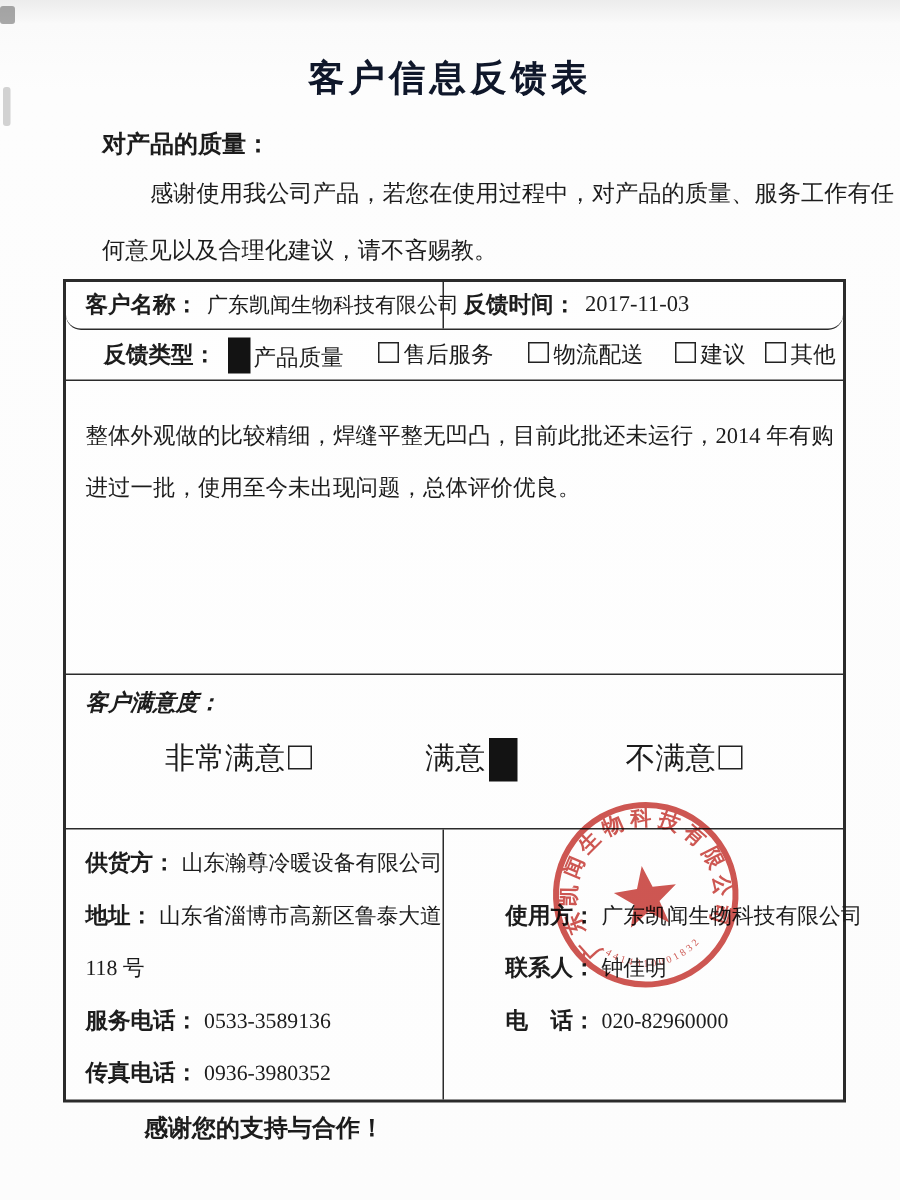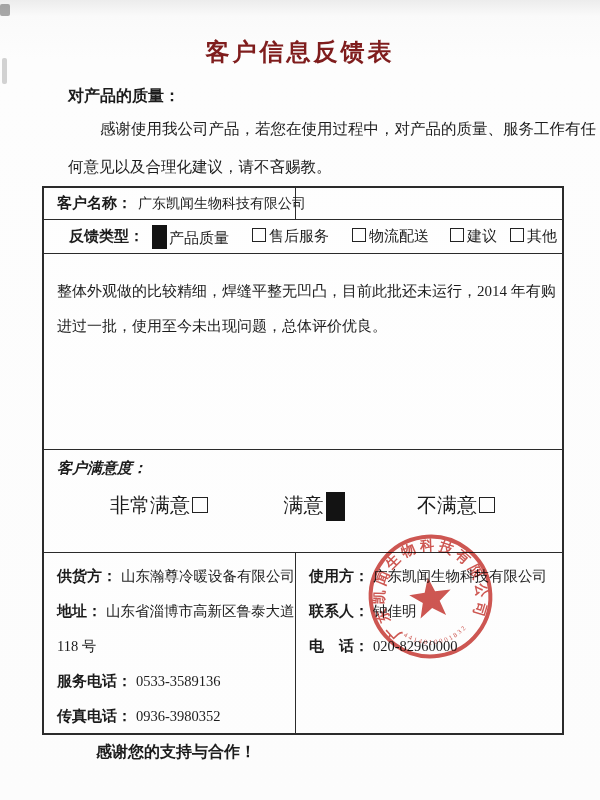--- a/index.html
+++ b/index.html
@@ -6,37 +6,37 @@
   body{
     width:600px;height:800px;position:relative;overflow:hidden;
     background:linear-gradient(180deg,#ececec 0px,#fafafa 16px,#fdfdfd 60px,#fcfcfc 100%);
     font-family:"Liberation Serif","DejaVu Serif",serif;
     color:#1c1c1c;
     -webkit-font-smoothing:antialiased;
   }
   .abs{position:absolute;}
   .title{
     top:36px;left:0;width:600px;text-align:center;
-    font-size:24px;font-weight:700;letter-spacing:3px;color:#7f1d1d;
+    font-size:24px;font-weight:700;letter-spacing:3px;color:#0f172a;
   }
   .salutation{top:86px;left:68px;font-size:16px;font-weight:600;}
   .intro1{top:119px;left:100px;font-size:15.5px;}
   .intro2{top:157px;left:68px;font-size:15.5px;}
   .closing{top:742px;left:96px;font-size:16px;font-weight:600;}
 
   .form-table{
     top:186px;left:42px;width:518px;border:2px solid #2b2b2b;background:rgba(255,255,255,.35);
   }
   .trow{display:flex;align-items:center;border-bottom:1.5px solid #2b2b2b;box-sizing:border-box;}
   .trow:last-child{border-bottom:none;}
-  .r1{height:32px;}
+  .r1{height:32px;border-radius:10px;}
   .r2{height:34px;padding-left:12px;}
   .r3{height:196px;display:block;padding:8px 13px 0 13px;box-sizing:border-box;}
   .r4{height:103px;display:block;padding:9px 0 0 0;box-sizing:border-box;}
-  .r5{height:180px;display:flex;align-items:flex-start;}
+  .r5{height:180px;display:flex;align-items:center;gap:28px;}
   .cell-l{width:252px;border-right:1.5px solid #2b2b2b;box-sizing:border-box;height:100%;display:flex;align-items:center;padding-left:13px;}
   .cell-r{flex:1;display:flex;align-items:center;padding-left:13px;}
   .lbl{font-weight:700;font-size:15px;white-space:nowrap;}
   .val{font-size:14px;margin-left:6px;white-space:nowrap;}
   .r2 .inner{display:flex;align-items:center;padding-left:13px;font-size:15px;}
   .box-empty{
     display:inline-block;width:12px;height:12px;border:1.6px solid #222;
     background:transparent;vertical-align:-1px;margin:0 3px 0 1px;
   }
   .box-filled-sm{
@@ -77,20 +77,24 @@
 <div class="abs salutation">对产品的质量：</div>
 <div class="abs intro1">感谢使用我公司产品，若您在使用过程中，对产品的质量、服务工作有任</div>
 <div class="abs intro2">何意见以及合理化建议，请不吝赐教。</div>
 
 <div class="abs form-table">
 
   <div class="trow r1">
     <div class="cell-l">
       <span class="lbl">客户名称：</span>
       <span class="val">广东凯闻生物科技有限公司</span>
+    </div>
+    <div class="cell-r">
+      <span class="lbl">反馈时间：</span>
+      <span class="val" style="font-size:15px">2017-11-03</span>
     </div>
   </div>
 
   <div class="trow r2">
     <div class="inner">
       <span class="lbl">反馈类型：</span>
       <span style="white-space:nowrap;">
         <span class="box-filled-sm"></span><span>产品质量</span>
       </span>
       <span class="type-item">

